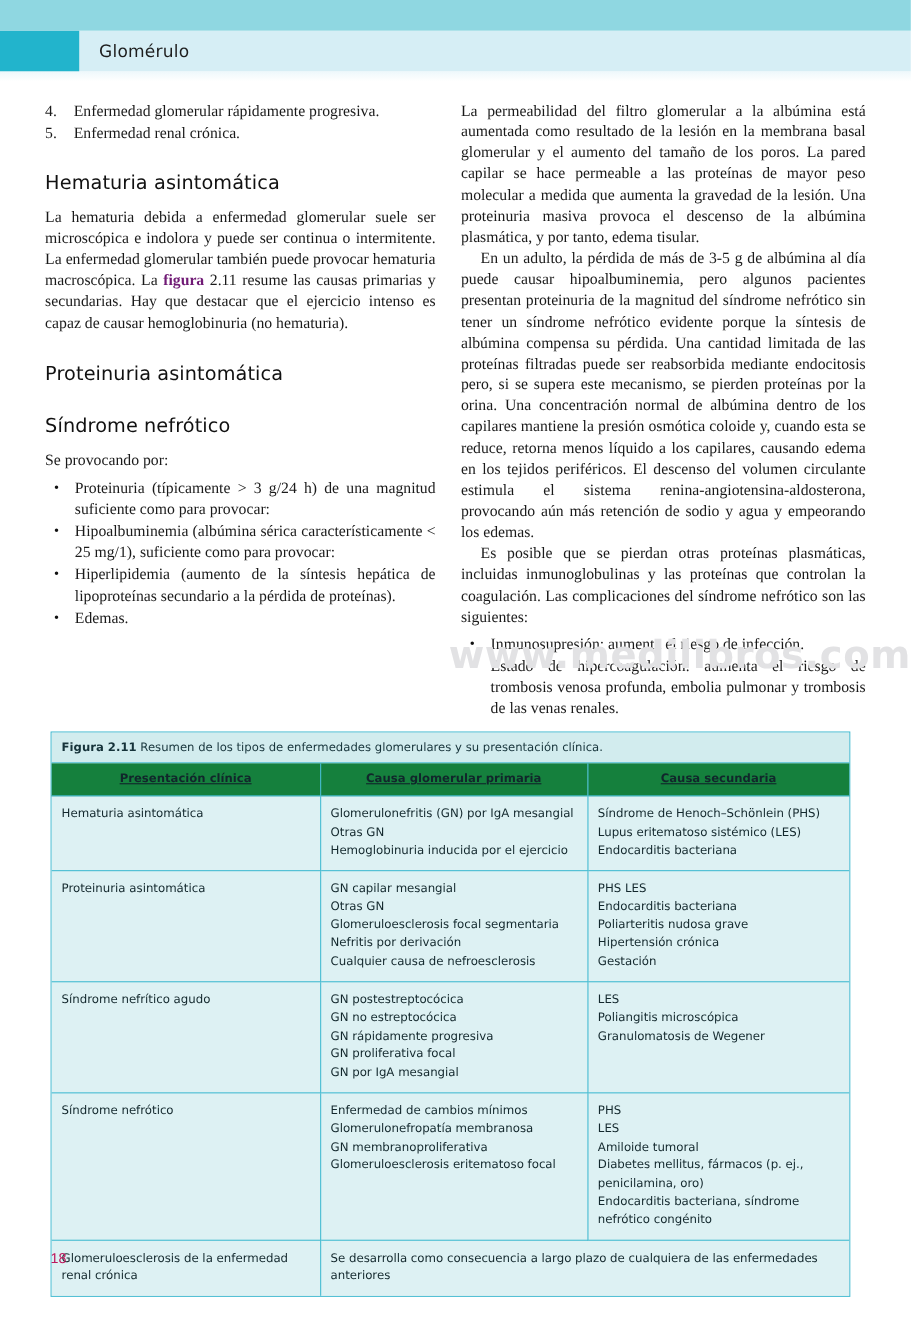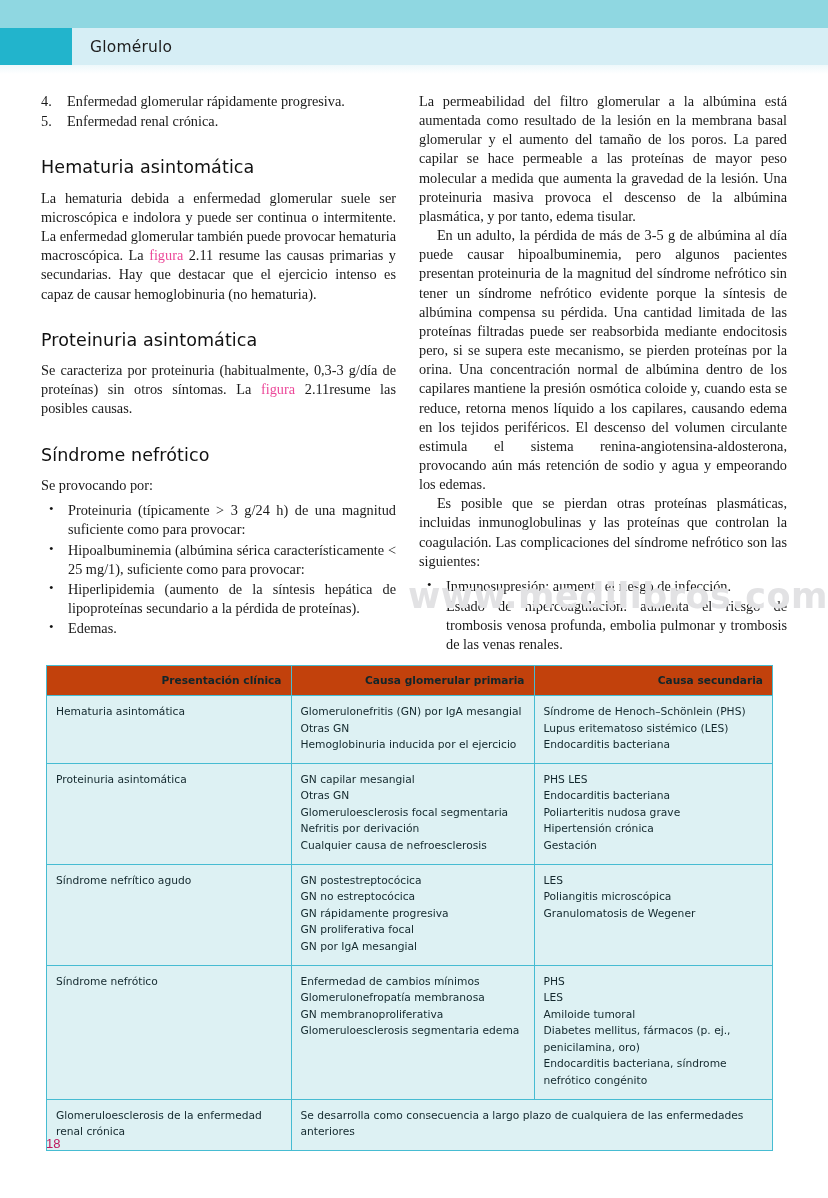--- a/index.html
+++ b/index.html
@@ -77,21 +77,21 @@
   .bullets{margin:6px 0 0 0;padding:0;list-style:none;}
   .bullets li{
     position:relative;padding-left:27px;margin-bottom:1px;
     text-align:justify;
   }
   .bullets li::before{
     content:"\2022";
     position:absolute;left:8px;top:-1px;font-size:13px;color:#111;
   }
 
-  .lnk{color:#ec4899;}
+  .lnk{color:#701a75;font-weight:bold;}
 
   
   .watermark{
     position:absolute;left:0;top:576px;width:828px;
     text-align:right;
     font-family:"DejaVu Sans", sans-serif;
     font-weight:700;
     font-size:35px;
     color:#e2e2e4;
     letter-spacing:.5px;
@@ -112,29 +112,30 @@
     color:#16333a;
     border-bottom:1px solid #46bcd2;
     background:#d2ecee;
   }
   .figcaption b{font-weight:700;}
   table.fig{
     border-collapse:collapse;width:100%;
     table-layout:fixed;
   }
   table.fig th{
-    text-align:right;
+    text-align:center;
     font-size:10.6px;
     font-weight:700;
     color:#11262b;
     padding:8px 9px 9px 9px;
     border-right:1px solid #46bcd2;
     border-bottom:1px solid #46bcd2;
-    background:#c2410c;
+    background:#15803d;
     vertical-align:top;
+    text-decoration:underline;
   }
   table.fig th:last-child{border-right:none;}
   table.fig td{
     font-size:10.7px;
     color:#13282d;
     padding:8px 9px 9px 9px;
     border-right:1px solid #46bcd2;
     border-bottom:1px solid #46bcd2;
     vertical-align:top;
     line-height:1.55;
@@ -170,21 +171,20 @@
       </li>
       <li>
         <span class="num">5.</span><span>Enfermedad renal crónica.</span>
       </li>
     </ul>
 
     <h2 class="sec">Hematuria asintomática</h2>
     <p class="para"><span>La hematuria debida a enfermedad glomerular suele ser microscópica e indolora y puede ser continua o intermitente. La enfermedad glomerular también puede provocar hematuria macroscópica. La </span><span class="lnk">figura</span><span> 2.11 resume las causas primarias y secundarias. Hay que destacar que el ejercicio intenso es capaz de causar hemoglobinuria (no hematuria).</span></p>
 
     <h2 class="sec">Proteinuria asintomática</h2>
-    <p class="para"><span>Se caracteriza por proteinuria (habitualmente, 0,3-3 g/día de proteínas) sin otros síntomas. La </span><span class="lnk">figura</span><span> 2.11resume las posibles causas.</span></p>
 
     <h2 class="sec">Síndrome nefrótico</h2>
     <p class="lead">Se provocando por:</p>
     <ul class="bullets">
       <li>Proteinuria (típicamente &gt; 3 g/24 h) de una magnitud suficiente como para provocar:</li>
       <li>Hipoalbuminemia (albúmina sérica característicamente &lt; 25 mg/1), suficiente como para provocar:</li>
       <li> Hiperlipidemia (aumento de la síntesis hepática de lipoproteínas secundario a la pérdida de proteínas).</li>
       <li>Edemas.</li>
     </ul>
   </div>
@@ -195,20 +195,21 @@
     <p class="indent">Es posible que se pierdan otras proteínas plasmáticas, incluidas inmunoglobulinas y las proteínas que controlan la coagulación. Las complicaciones del síndrome nefrótico son las siguientes:</p>
     <ul class="bullets">
       <li>Inmunosupresión: aumenta el riesgo de infección.</li>
       <li>Estado de hipercoagulación: aumenta el riesgo de trombosis venosa profunda, embolia pulmonar y trombosis de las venas renales.</li>
     </ul>
   </div>
 
   <div class="watermark">www.medilibros.com</div>
 
   <div class="figwrap">
+    <div class="figcaption"><b>Figura 2.11</b><span> Resumen de los tipos de enfermedades glomerulares y su presentación clínica.</span></div>
 
     <table class="fig">
       <colgroup>
         <col style="width:244px">
         <col style="width:243px">
         <col style="width:238px">
       </colgroup>
       <thead>
         <tr>
           <th>Presentación clínica</th>
@@ -264,21 +265,21 @@
             <span class="cell-line">Granulomatosis de Wegener</span>
           </td>
         </tr>
 
         <tr>
           <td>Síndrome nefrótico</td>
           <td>
             <span class="cell-line">Enfermedad de cambios mínimos</span>
             <span class="cell-line">Glomerulonefropatía membranosa</span>
             <span class="cell-line">GN membranoproliferativa</span>
-            <span class="cell-line">Glomeruloesclerosis segmentaria edema</span>
+            <span class="cell-line">Glomeruloesclerosis eritematoso focal</span>
           </td>
           <td>
             <span class="cell-line">PHS</span>
             <span class="cell-line">LES</span>
             <span class="cell-line">Amiloide tumoral</span>
             <span class="cell-line wrap">Diabetes mellitus, fármacos (p. ej., penicilamina, oro)</span>
             <span class="cell-line wrap">Endocarditis bacteriana, síndrome nefrótico congénito</span>
           </td>
         </tr>
 

